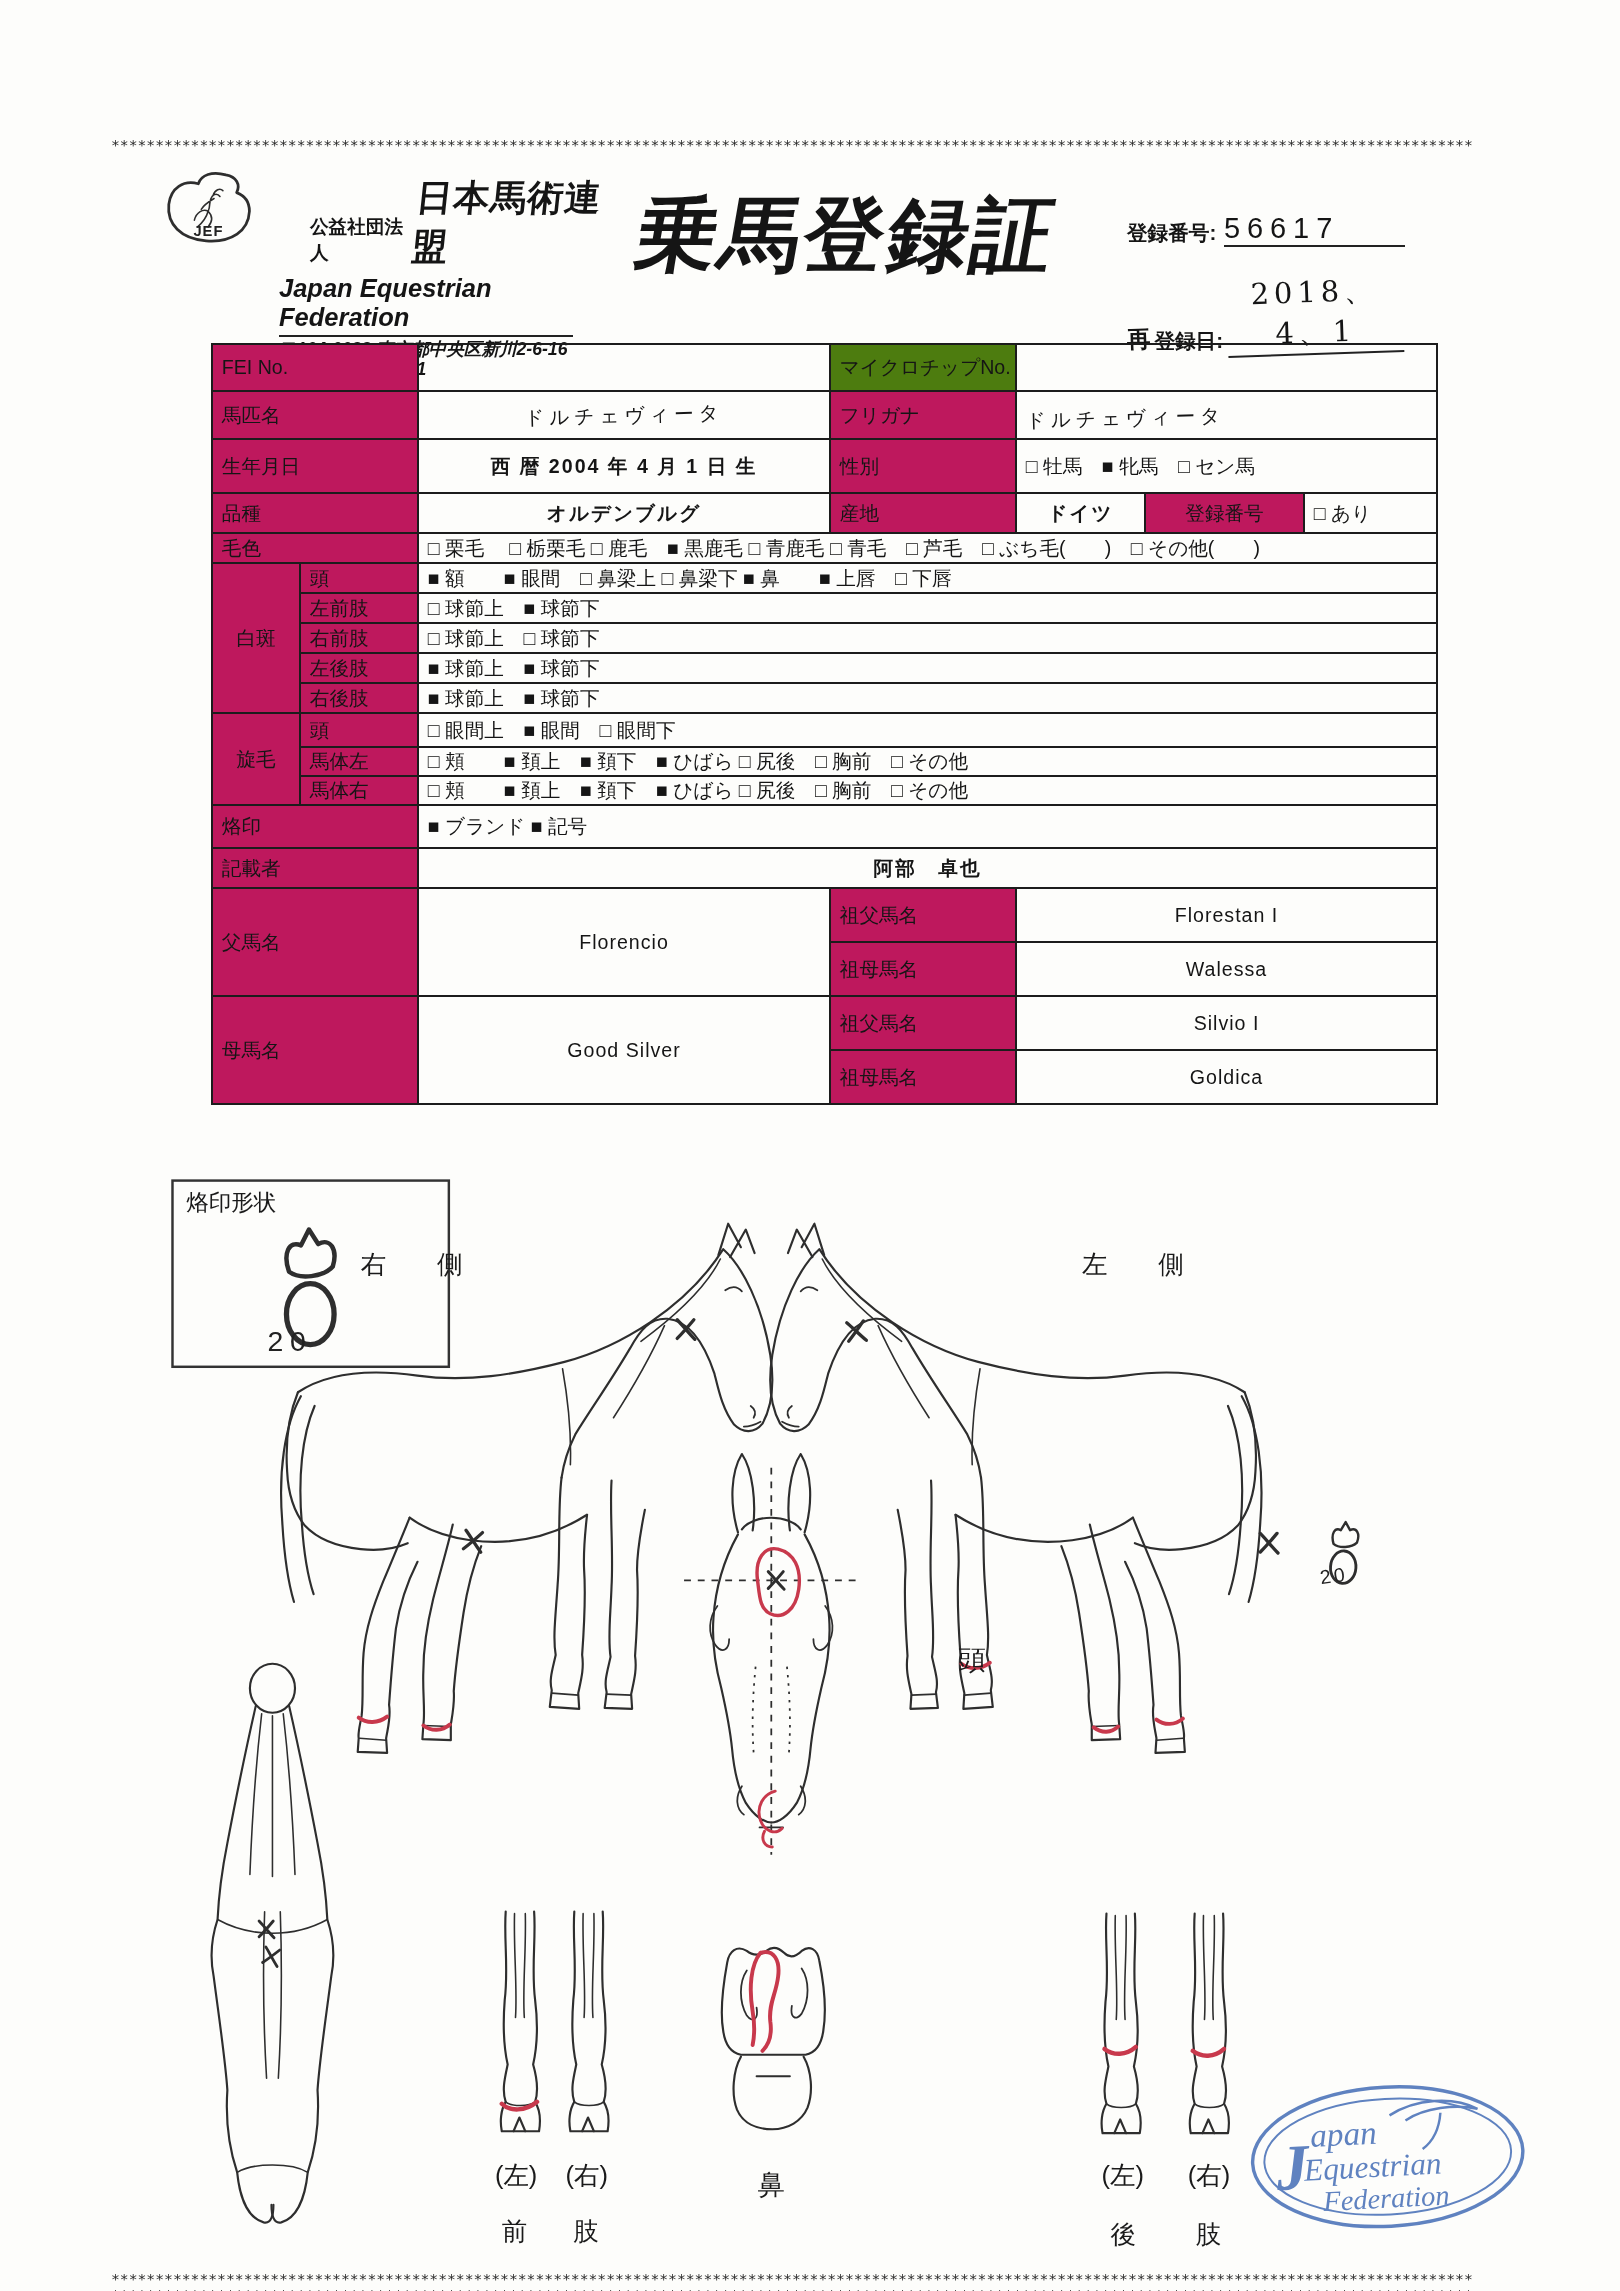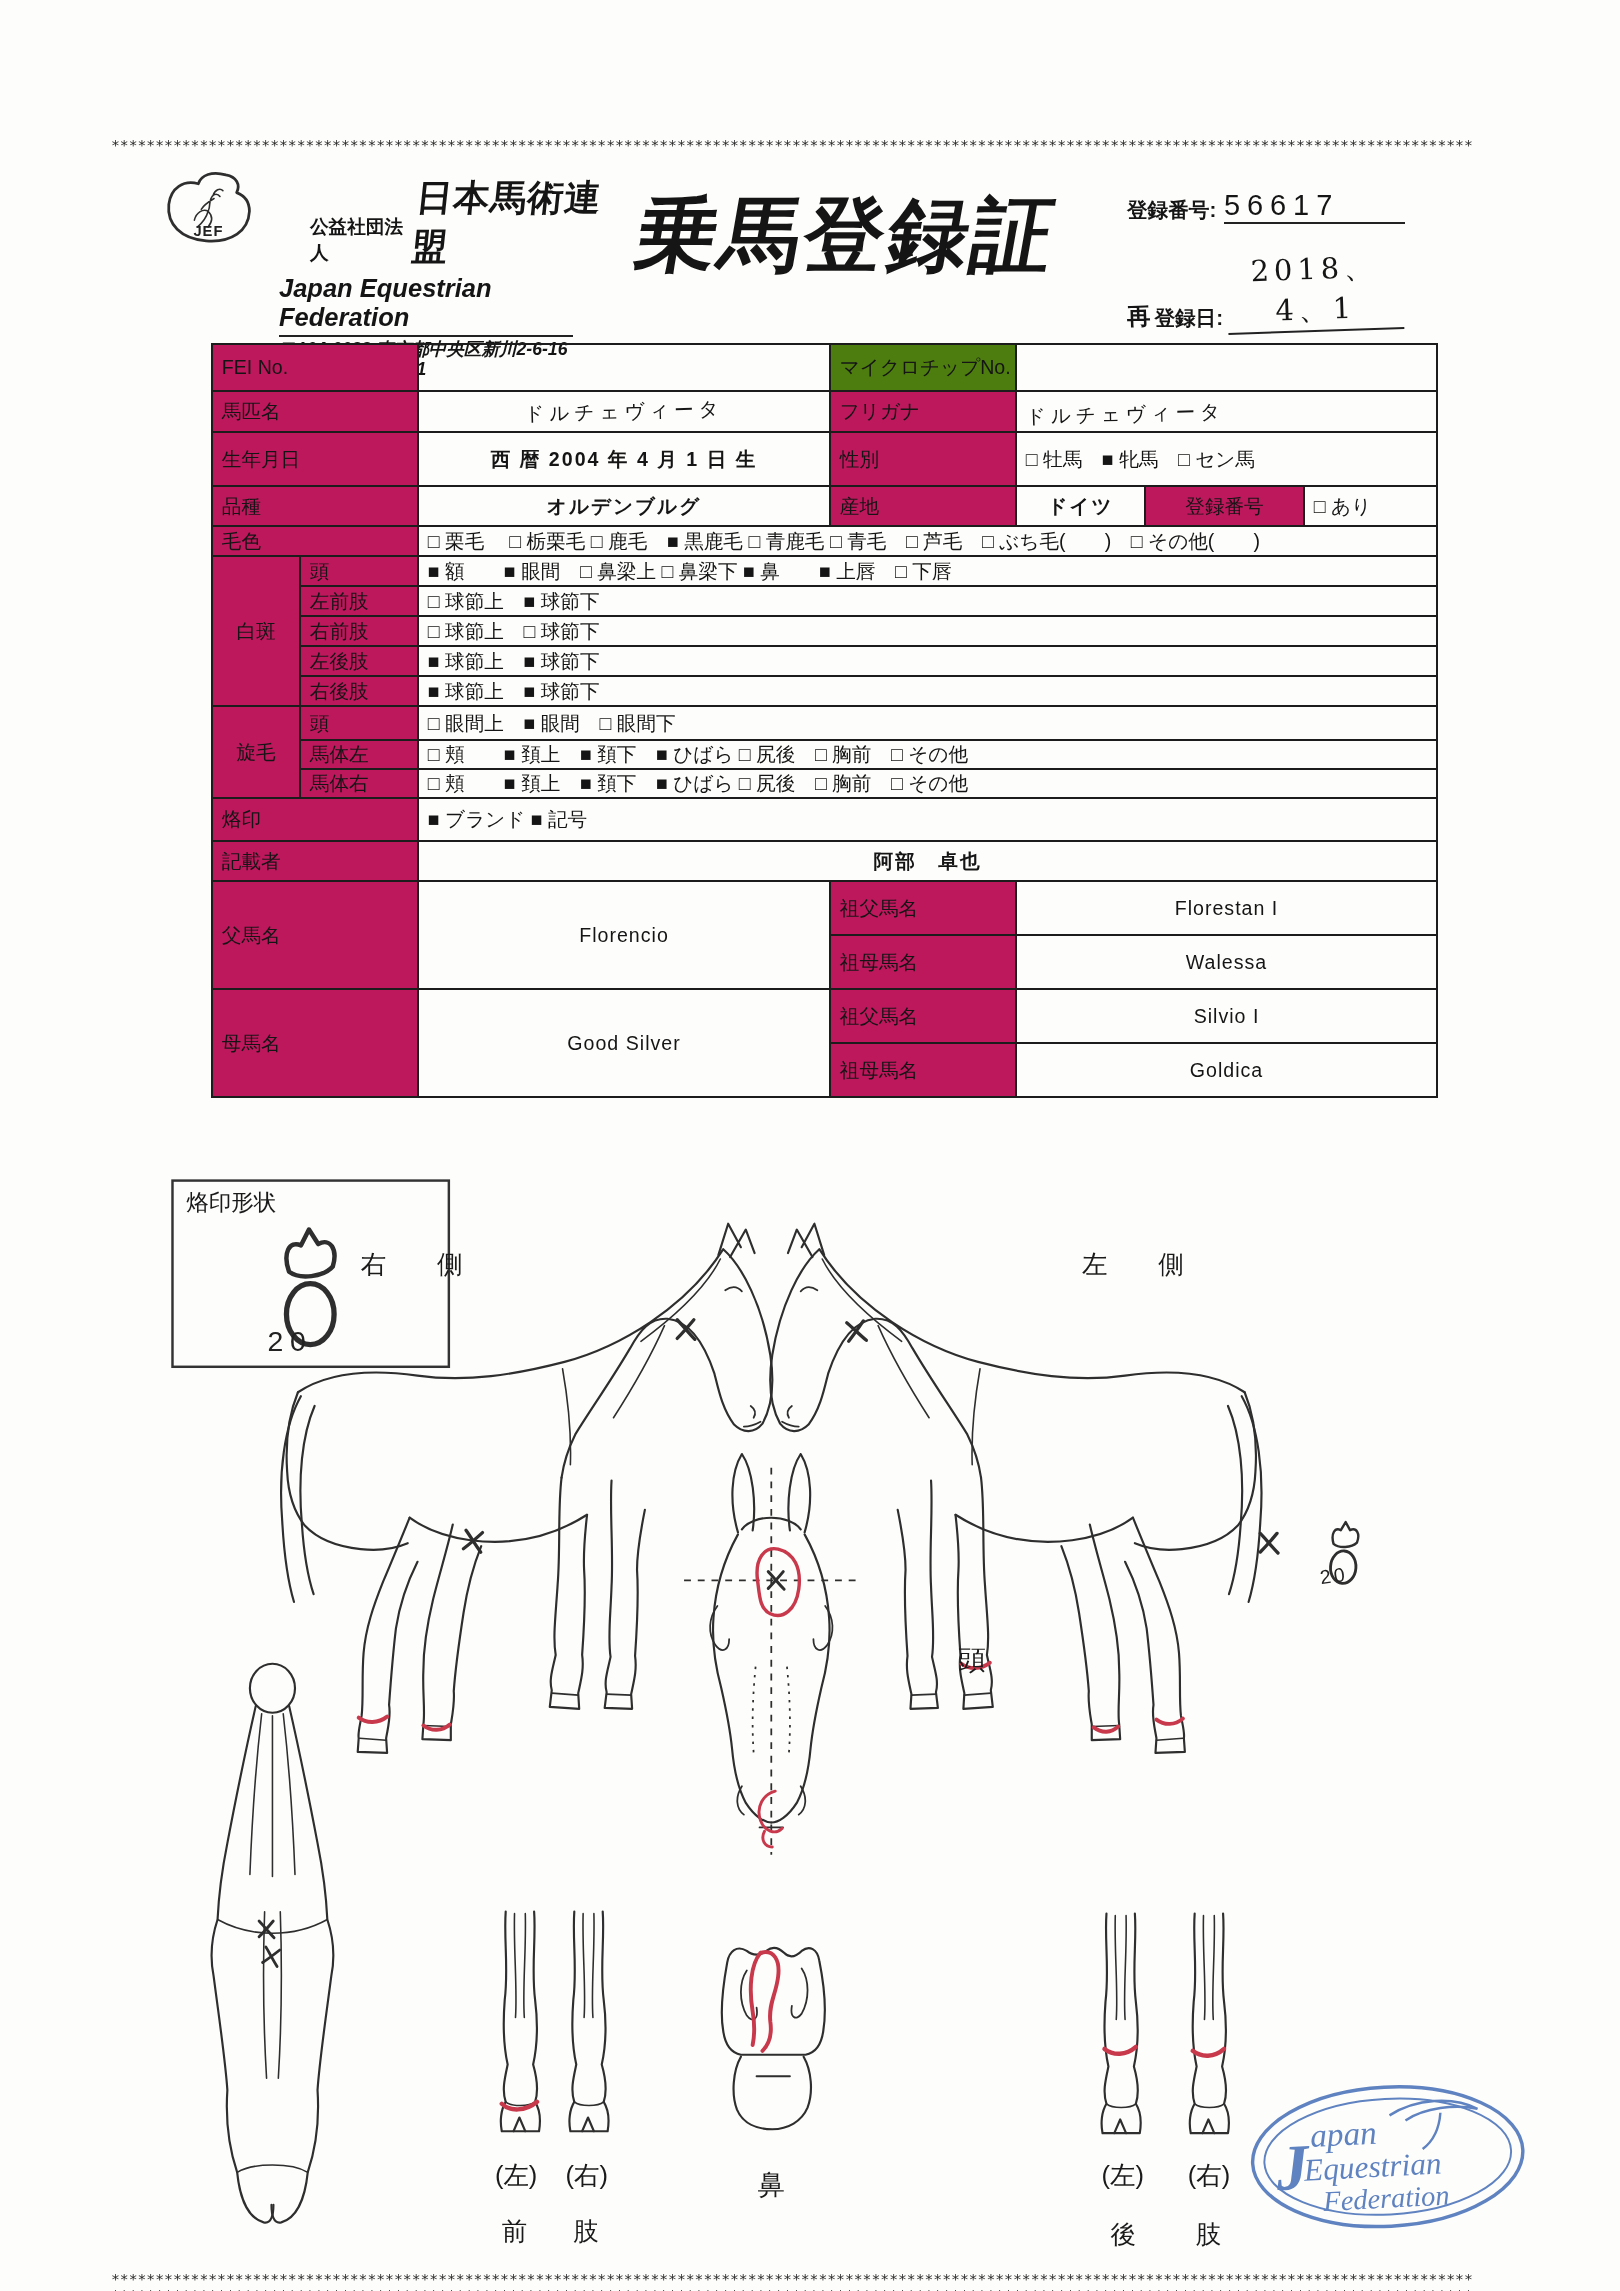--- a/index.html
+++ b/index.html
@@ -29,21 +29,21 @@
   table.main td{border:2px solid #1c1c1c;padding:0 8.8px;overflow:hidden;white-space:nowrap;
                 font-size:19.6px;vertical-align:middle;}
   td.lab{background:#be185d;font-weight:400;}
   td.labs{background:#4d7c0f;font-weight:500;font-size:15.7px;}
   td.ctr{text-align:center;}
   .bigval{font-size:27.4px;font-weight:600;letter-spacing:2px;}
   .birth{font-size:25.5px;font-weight:600;letter-spacing:2px;}
   .pedi{font-size:26.5px;letter-spacing:1px;}
   .handcell{font-family:"DejaVu Serif","Liberation Serif",serif;font-size:33px;
             letter-spacing:4.9px;transform:rotate(-1.5deg);}
-  tr.h48{height:47px}tr.h56{height:41px}tr.h55{height:54px}tr.h57{height:40px}
+  tr.h48{height:47px}tr.h56{height:48px}tr.h55{height:54px}tr.h57{height:40px}
   tr.h31{height:30px}tr.h35{height:34px}tr.h36{height:21px}tr.h44{height:43px}
   
   .ln{fill:none;stroke:#2e2e2e;stroke-width:2.2;stroke-linecap:round;stroke-linejoin:round;}
   .thick{stroke-width:2.8;}
   .red{fill:none;stroke:#c8394c;stroke-width:4;stroke-linecap:round;}
   .dash{fill:none;stroke:#2e2e2e;stroke-width:1.8;stroke-dasharray:7 7;}
   .dots{fill:none;stroke:#2e2e2e;stroke-width:1.8;stroke-dasharray:2.5 6;}
   .diaglabel{font-family:"Liberation Sans",sans-serif;font-size:26px;fill:#1a1a1a;}
   .brandnum{font-family:"Liberation Sans",sans-serif;font-size:29px;fill:#222;letter-spacing:7px;}
   .stampword{font-family:"Liberation Serif","DejaVu Serif",serif;font-style:italic;
@@ -68,21 +68,21 @@
       <span class="orgname">日本馬術連盟</span>
     </div>
     <div class="orgen">Japan Equestrian Federation</div>
     <div class="orgrule"></div>
     <div class="orgaddr">〒104-0033 東京都中央区新川2-6-16</div>
     <div class="orgaddr">TEL:03-3297-5611</div>
   </div>
 
   <div class="abs doctitle" style="left:637px;top:182px;">乗馬登録証</div>
 
-  <div class="abs" style="left:1127px;top:177px;width:323px;">
+  <div class="abs" style="left:1127px;top:200px;width:323px;">
     <div style="display:flex;align-items:flex-end;gap:7.8px;">
       <span class="reglabel">登録番号:</span>
       <span class="regvalue underline" style="width:181px;">56617</span>
     </div>
     <div style="display:flex;align-items:flex-end;gap:3.9px;margin-top:25.5px;">
       <span class="reglabel hand" style="font-size:23.5px">再</span>
       <span class="reglabel">登録日:</span>
       <span class="handdate underline" style="width:176px;">2018、4、1</span>
     </div>
   </div>

